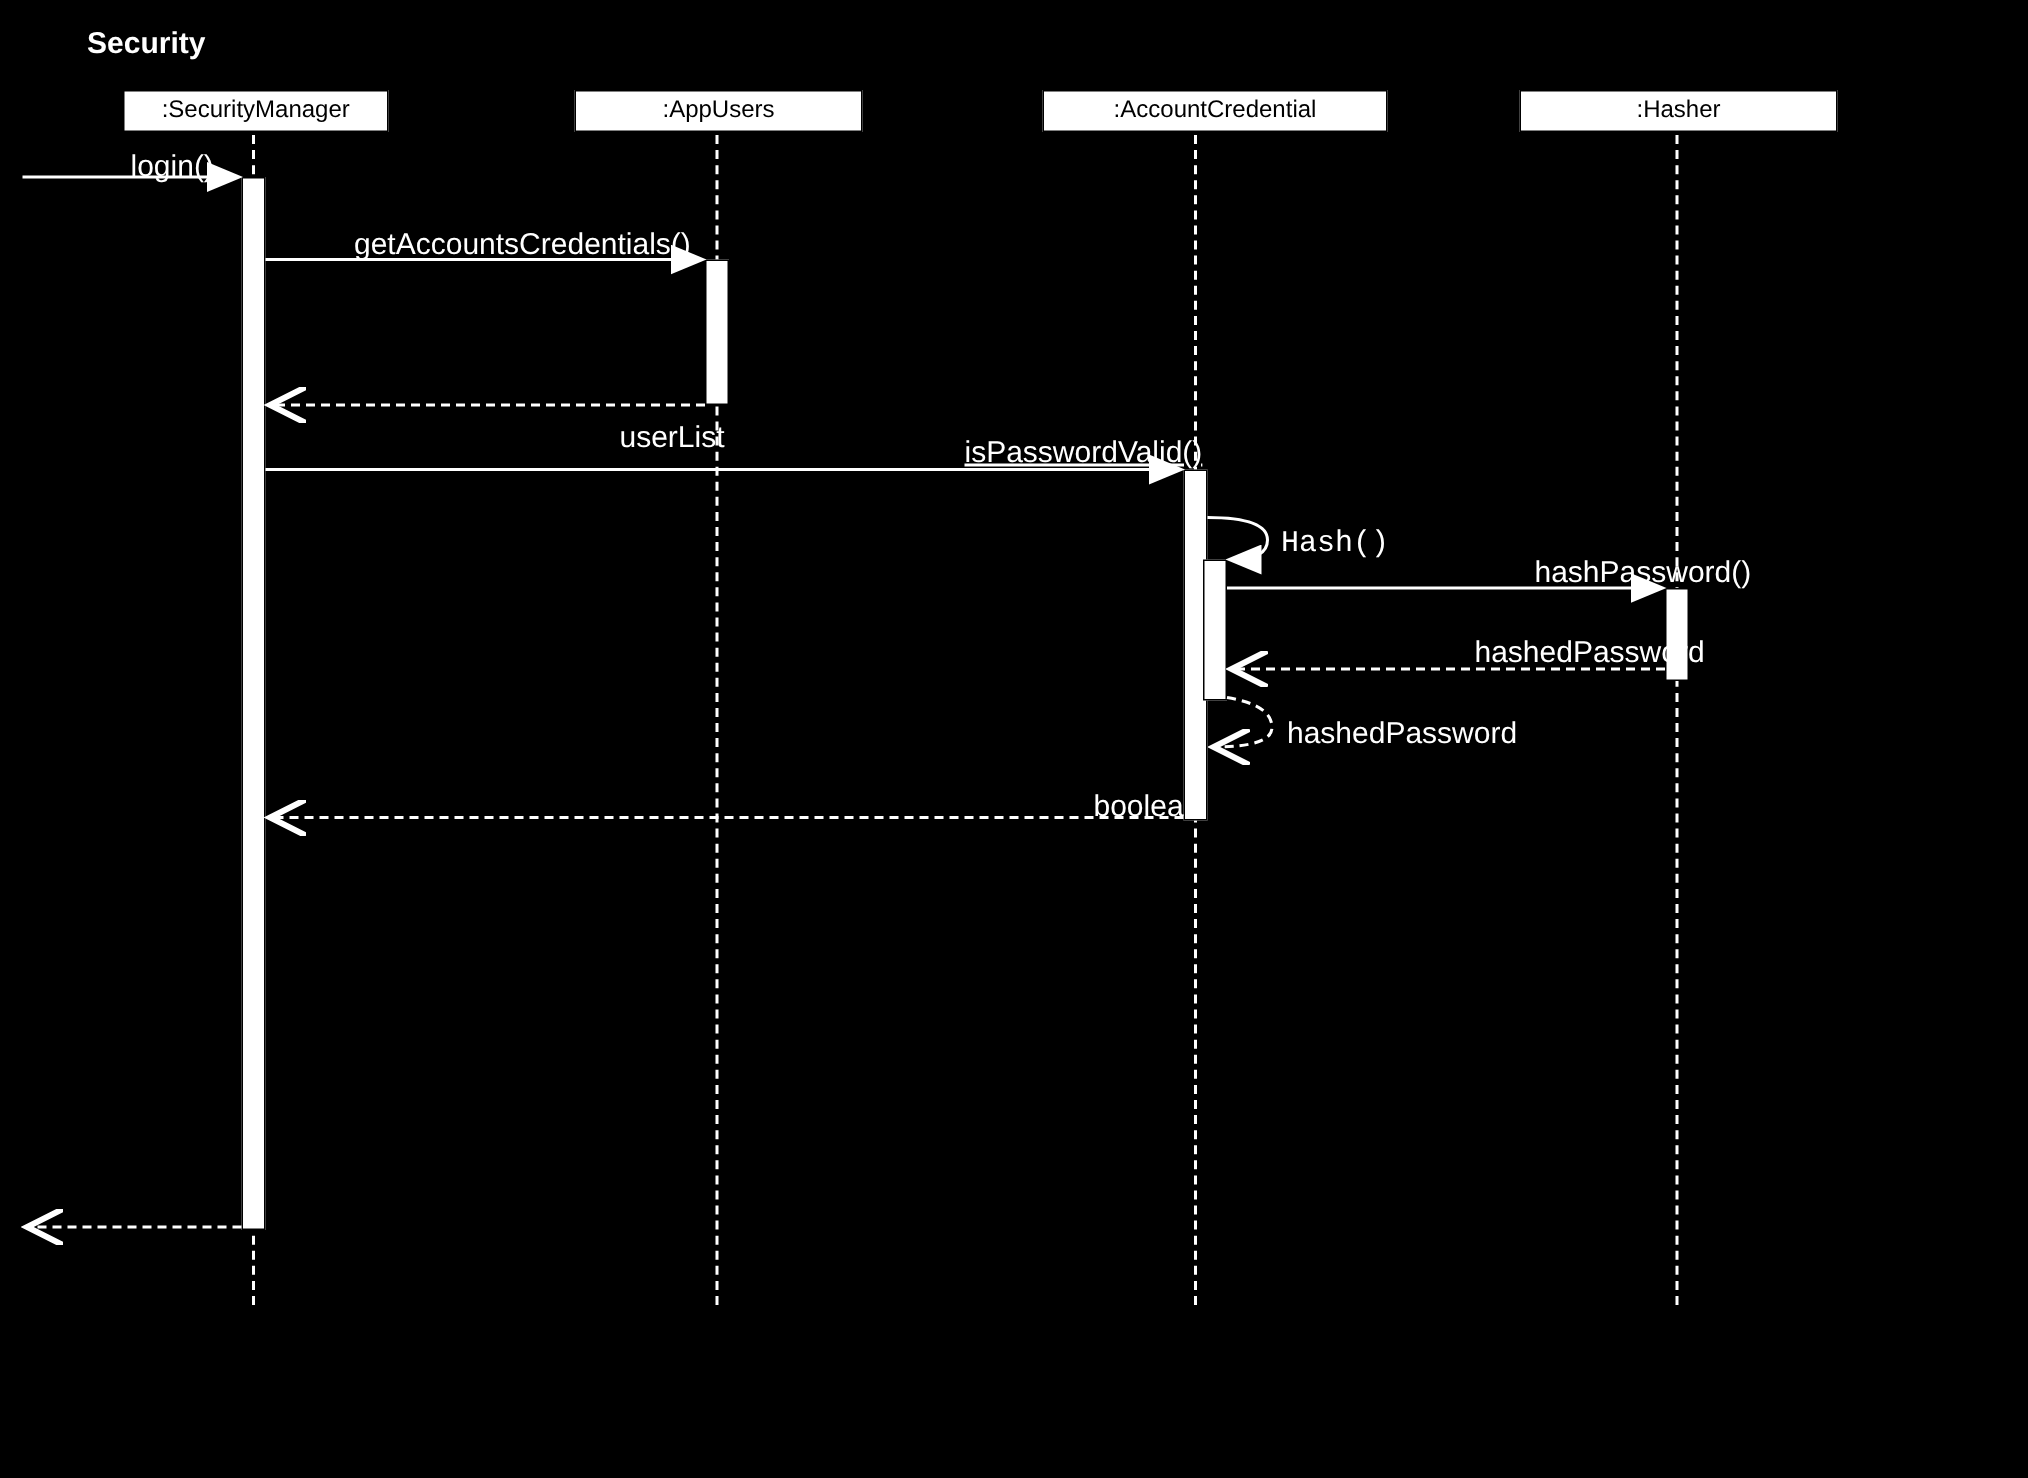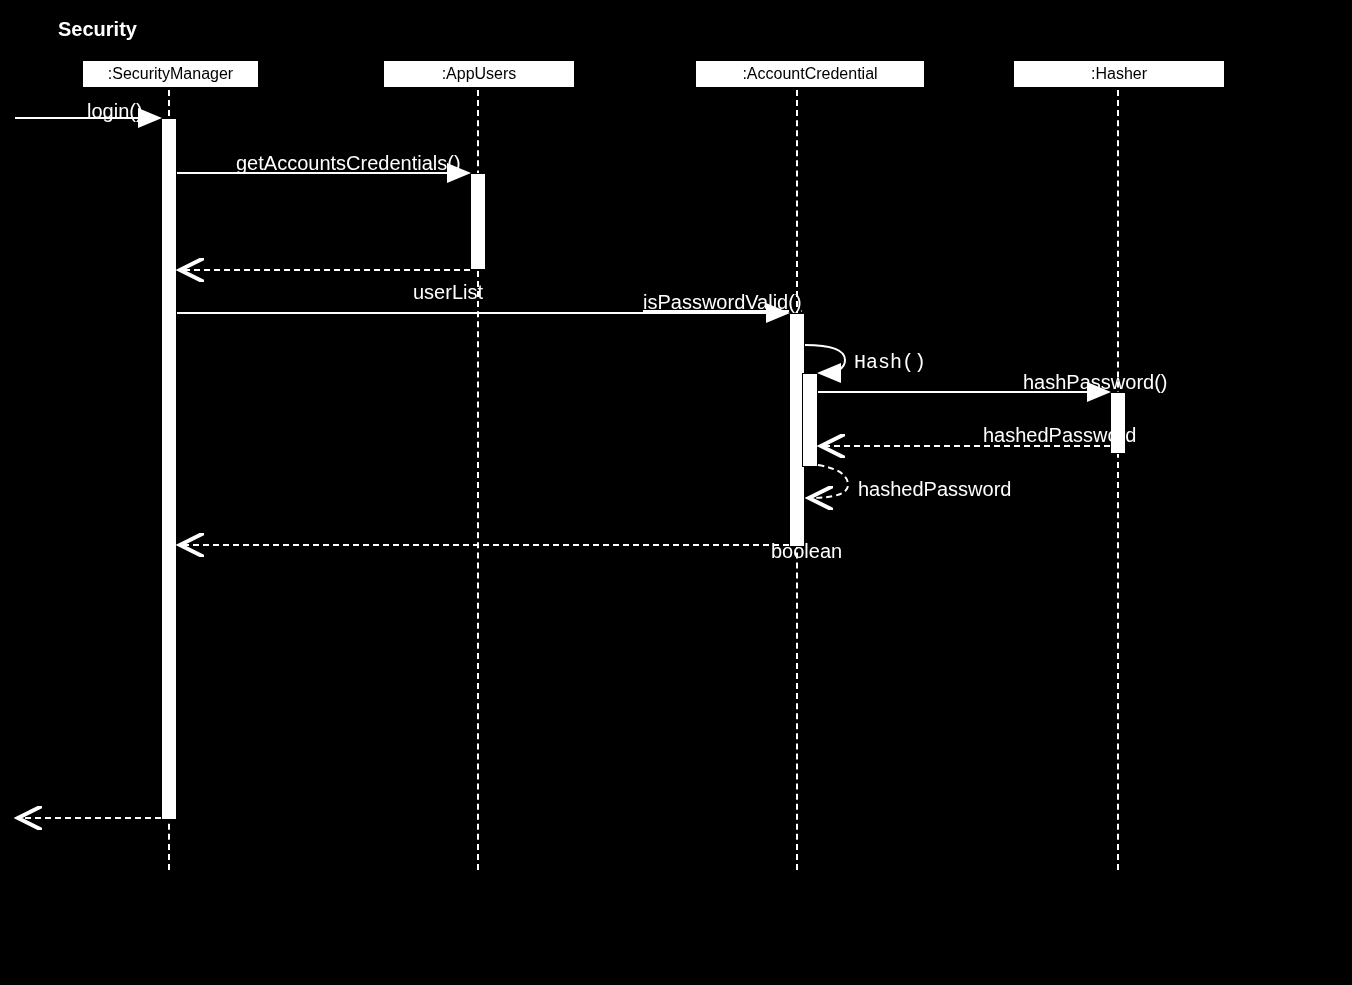--- a/index.html
+++ b/index.html
@@ -83,21 +83,21 @@
 <div class="activation" style="left:1110px; top:392px; height:60px;"></div>
 
 <div class="msg-label" style="left:87px; top:100px;">login()</div>
 <div class="msg-label" style="left:236px; top:152px;text-align:right;">getAccountsCredentials()</div>
 <div class="msg-label" style="left:413px; top:250px;margin-top:31px;">userList</div>
 <div class="msg-label" style="left:643px; top:291px;text-decoration:underline;">isPasswordValid()</div>
 <div class="msg-label" style="left:854px; top:351px;font-family:Liberation Mono, monospace;">Hash()</div>
 <div class="msg-label" style="left:1023px; top:371px;">hashPassword()</div>
 <div class="msg-label" style="left:983px; top:424px;">hashedPassword</div>
 <div class="msg-label" style="left:858px; top:478px;">hashedPassword</div>
-<div class="msg-label" style="left:729px; top:540px;margin-left:42px;">boolean</div>
+<div class="msg-label" style="left:729px; top:527px;">boolean</div>
 
 <svg class="arrows">
   <defs>
     <marker id="solid-arrow" markerWidth="12" markerHeight="10" refX="10" refY="5" orient="auto">
       <polygon points="0,0 12,5 0,10" fill="#ffffff"></polygon>
     </marker>
     <marker id="open-arrow" markerWidth="14" markerHeight="12" refX="12" refY="6" orient="auto">
       <path d="M 0 0 L 12 6 L 0 12" stroke="#ffffff" stroke-width="2" fill="none"></path>
     </marker>
   </defs>

